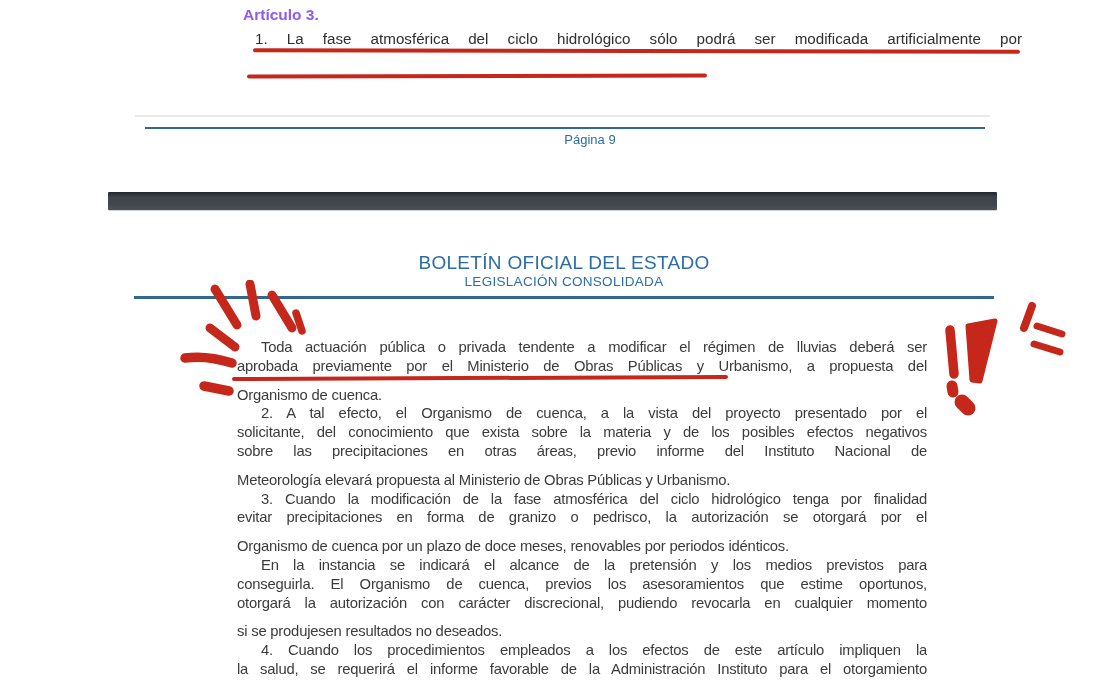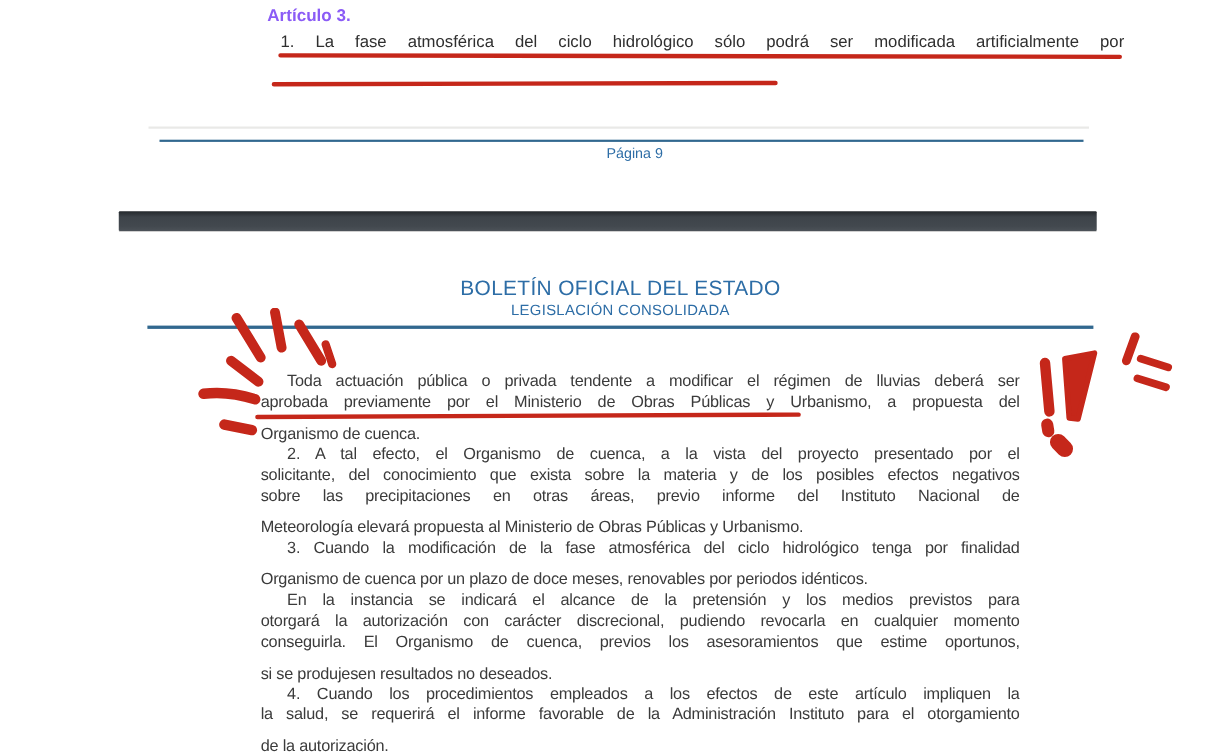--- a/index.html
+++ b/index.html
@@ -20,21 +20,21 @@
   .article-heading{left:243px;top:6px;font-size:15.5px;font-weight:bold;color:#8b5cf6;}
   .page1-par{left:247px;top:29px;width:775px;font-size:15.2px;color:#2f2f2f;}
   .page1-par .line{line-height:20.5px;height:20.5px;overflow:hidden;
     text-align:justify;text-align-last:justify;}
   .page1-par .line.last{text-align-last:left;}
   .page1-par .line.first{text-indent:8px;}
 
   .rule{background:var(--rule-blue);}
   .faint-rule{left:135px;top:115px;width:855px;height:1.5px;background:#e9e9e7;}
   .rule-a{left:145px;top:126.5px;width:840px;height:2.5px;}
-  .page-number{left:477px;top:132px;width:200px;text-align:center;
+  .page-number{left:490px;top:132px;width:200px;text-align:center;
     font-size:13px;color:var(--accent-blue);}
 
   
   .separator-bar{left:108px;top:192px;width:889px;height:18px;border-radius:1px;
     background:linear-gradient(180deg,#24282c 0%,#3e444a 30%,#42484e 75%,#4c5258 100%);
     box-shadow:0 1px 0 #d0d0d0;}
 
   
   .masthead-title{left:237px;top:252px;width:654px;text-align:center;
     font-size:19px;letter-spacing:.3px;color:var(--accent-blue);}
@@ -92,26 +92,27 @@
         <div class="line last">Organismo de cuenca.</div>
       </div>
       <div>
         <div class="line first">2. A tal efecto, el Organismo de cuenca, a la vista del proyecto presentado por el</div>
         <div class="line">solicitante, del conocimiento que exista sobre la materia y de los posibles efectos negativos</div>
         <div class="line">sobre las precipitaciones en otras áreas, previo informe del Instituto Nacional de</div>
         <div class="line last">Meteorología elevará propuesta al Ministerio de Obras Públicas y Urbanismo.</div>
       </div>
       <div>
         <div class="line first">3. Cuando la modificación de la fase atmosférica del ciclo hidrológico tenga por finalidad</div>
+        <div class="line">evitar precipitaciones en forma de granizo o pedrisco, la autorización se otorgará por el</div>
         <div class="line last">Organismo de cuenca por un plazo de doce meses, renovables por periodos idénticos.</div>
       </div>
       <div>
         <div class="line first">En la instancia se indicará el alcance de la pretensión y los medios previstos para</div>
+        <div class="line">conseguirla. El Organismo de cuenca, previos los asesoramientos que estime oportunos,</div>
         <div class="line">otorgará la autorización con carácter discrecional, pudiendo revocarla en cualquier momento</div>
-        <div class="line">conseguirla. El Organismo de cuenca, previos los asesoramientos que estime oportunos,</div>
         <div class="line last">si se produjesen resultados no deseados.</div>
       </div>
       <div>
         <div class="line first">4. Cuando los procedimientos empleados a los efectos de este artículo impliquen la</div>
         <div class="line">la salud, se requerirá el informe favorable de la Administración Instituto para el otorgamiento</div>
         <div class="line last">de la autorización.</div>
       </div>
     </div>
 
   <div class="abs red-underline u3"></div>

